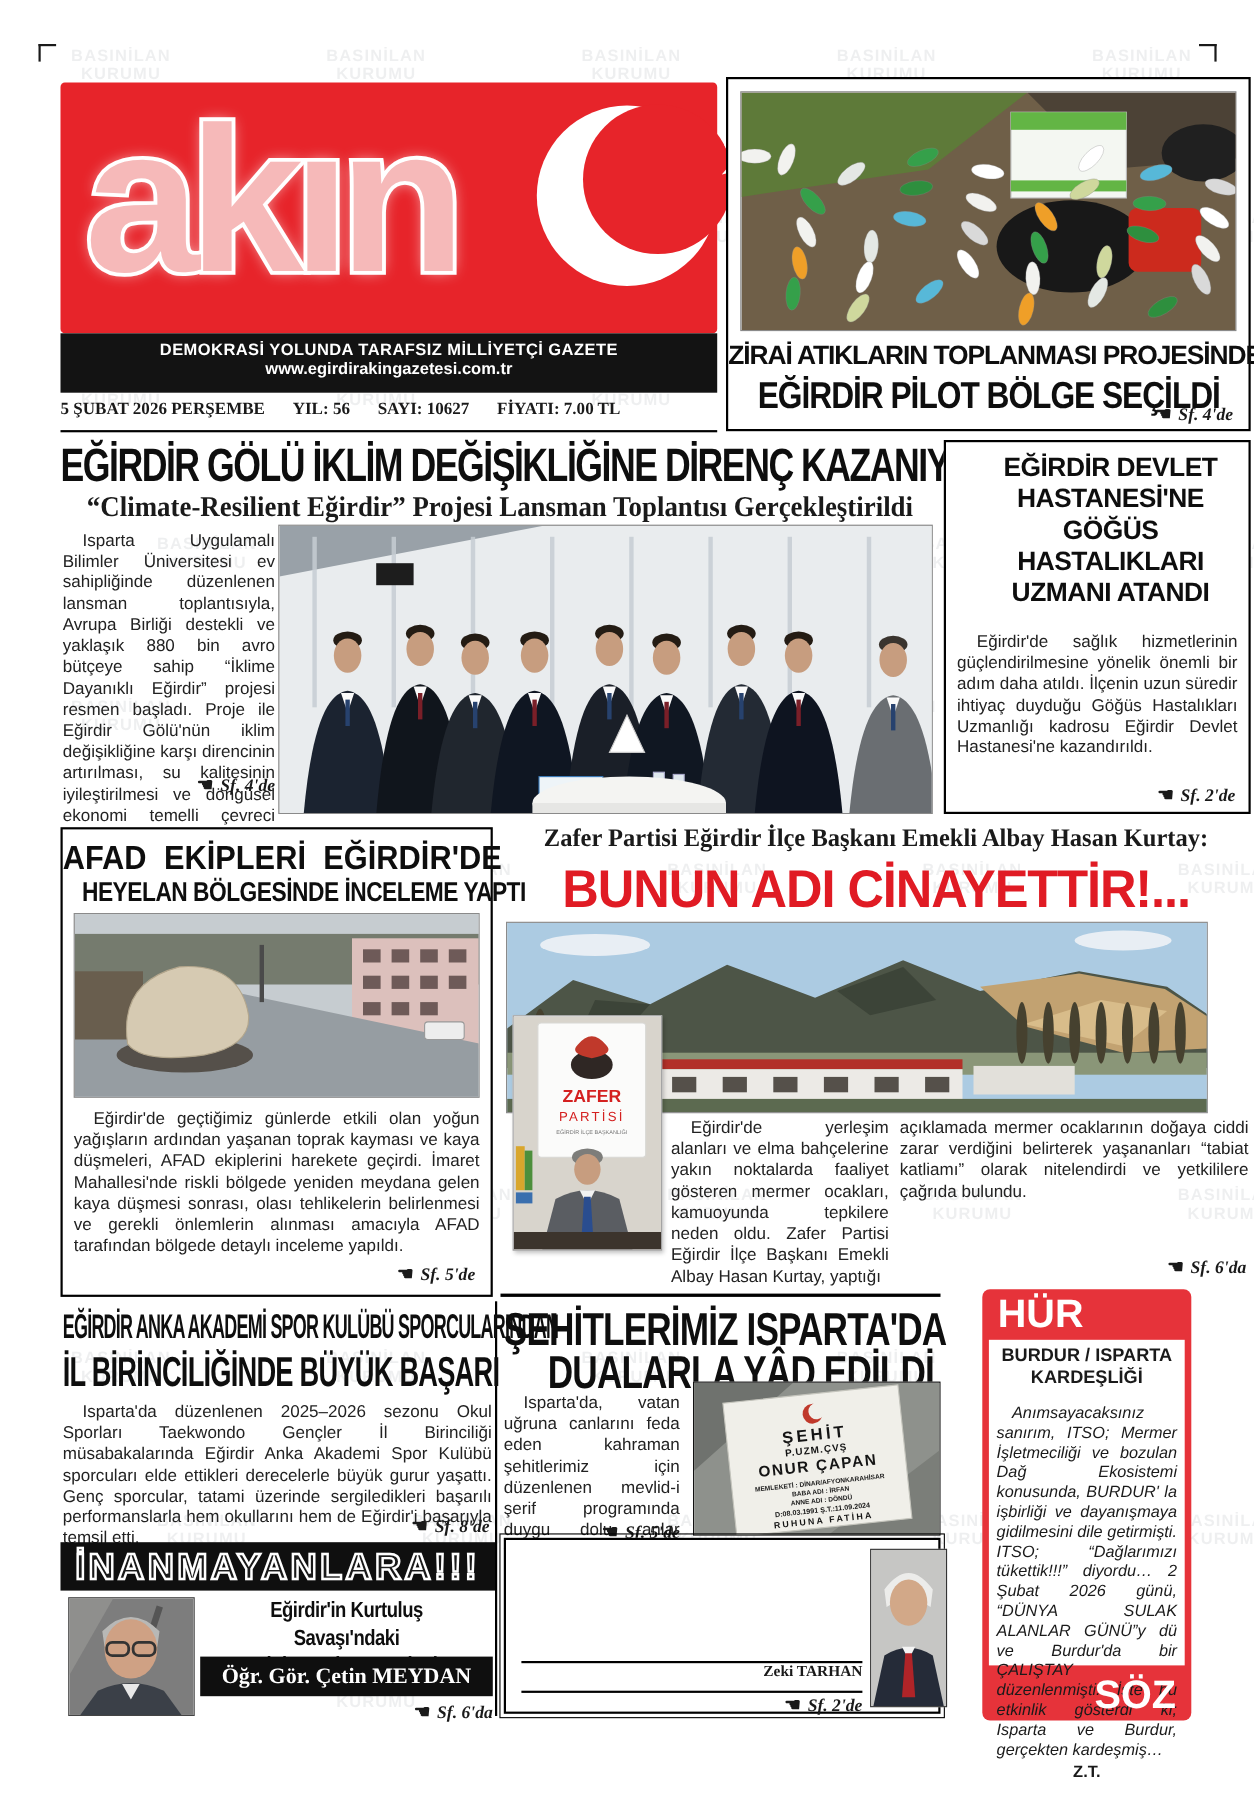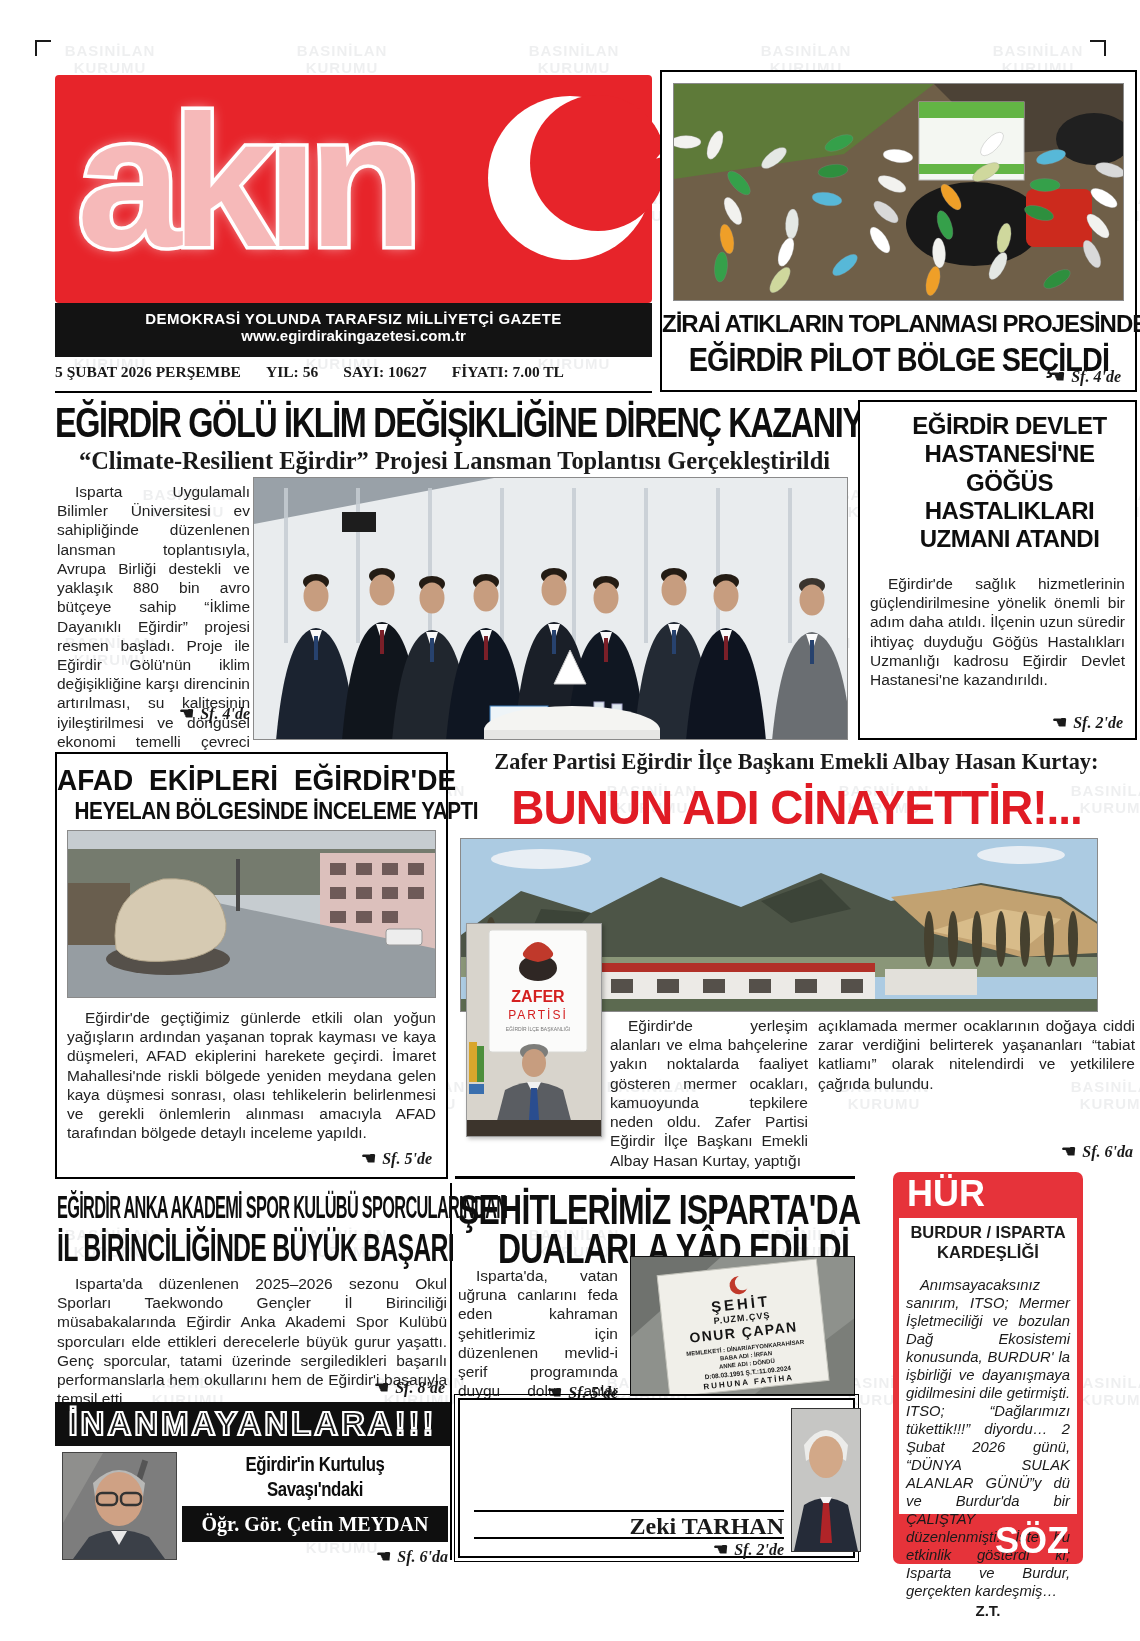--- a/index.html
+++ b/index.html
@@ -490,21 +490,21 @@
     <span class="nw hl prel sqzc" style="font-size:20px;line-height:1.25;letter-spacing:-.5px;transform:scaleX(.84);">Eğirdir'in Kurtuluş Savaşı'ndaki
 Yerini Kanıtlayan Belgeler</span>
   </div>
   <div id="meydan-bar" class="abs layer ctr serif b" style="left:182px;top:1506px;width:266px;height:36px;line-height:36px;font-size:20px;">Öğr. Gör. Çetin MEYDAN</div>
   <div class="pointer abs layer rgt" style="left:300px;top:1546px;width:148px;">
     <span class="pt-ic">☚</span><span>Sf. 6'da</span>
   </div>
 
   <div class="abs layer box" style="left:458px;top:1398px;width:397px;height:160px;outline:1.5px solid #000;outline-offset:3px;">
     <div class="rule abs" style="left:14px;top:110px;width:310px;height:2px;"></div>
-    <div class="serif b rgt abs" style="left:100px;top:113px;width:224px;font-size:24px;">Zeki TARHAN</div>
+    <div class="serif b rgt abs" style="left:100px;top:113px;width:224px;font-size:14px;">Zeki TARHAN</div>
     <div class="rule abs" style="left:14px;top:137px;width:310px;height:2px;"></div>
     <div class="pointer abs rgt" style="left:150px;top:139px;width:174px;">
       <span class="pt-ic">☚</span><span>Sf. 2'de</span>
     </div>
     <div class="photo abs" style="left:331px;top:8px;width:70px;height:144px;border:1px solid #333;">
       <svg width="68" height="142" viewBox="0 0 68 142">
         <rect width="68" height="142" fill="#c6c6c4"></rect>
         <path d="M12,36 Q34,6 56,36 L54,52 Q34,38 14,52 Z" fill="#ececea"></path>
         <ellipse cx="34" cy="48" rx="17" ry="21" fill="#d2a888"></ellipse>
         <path d="M2,142 L12,96 Q34,82 56,96 L66,142 Z" fill="#252b38"></path>

